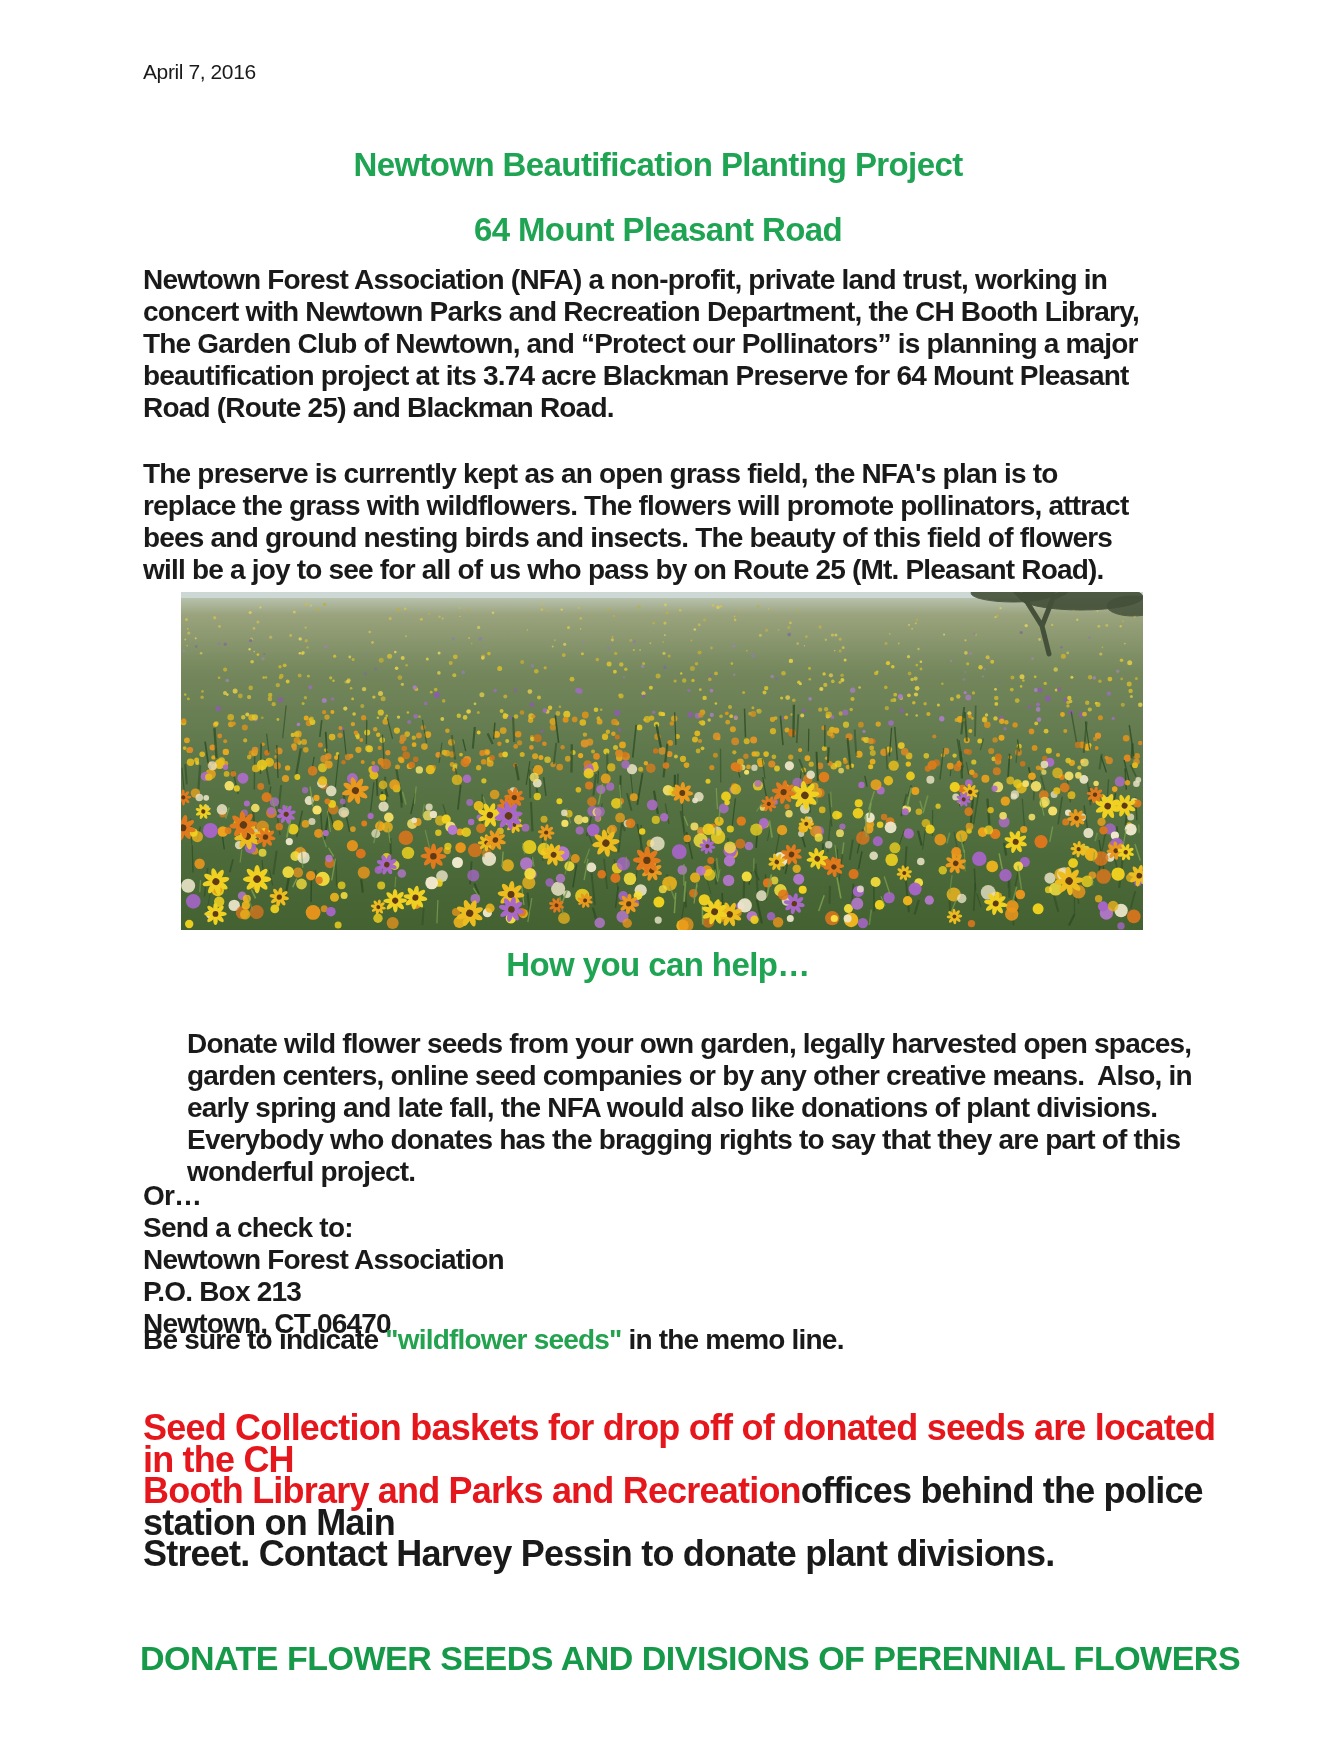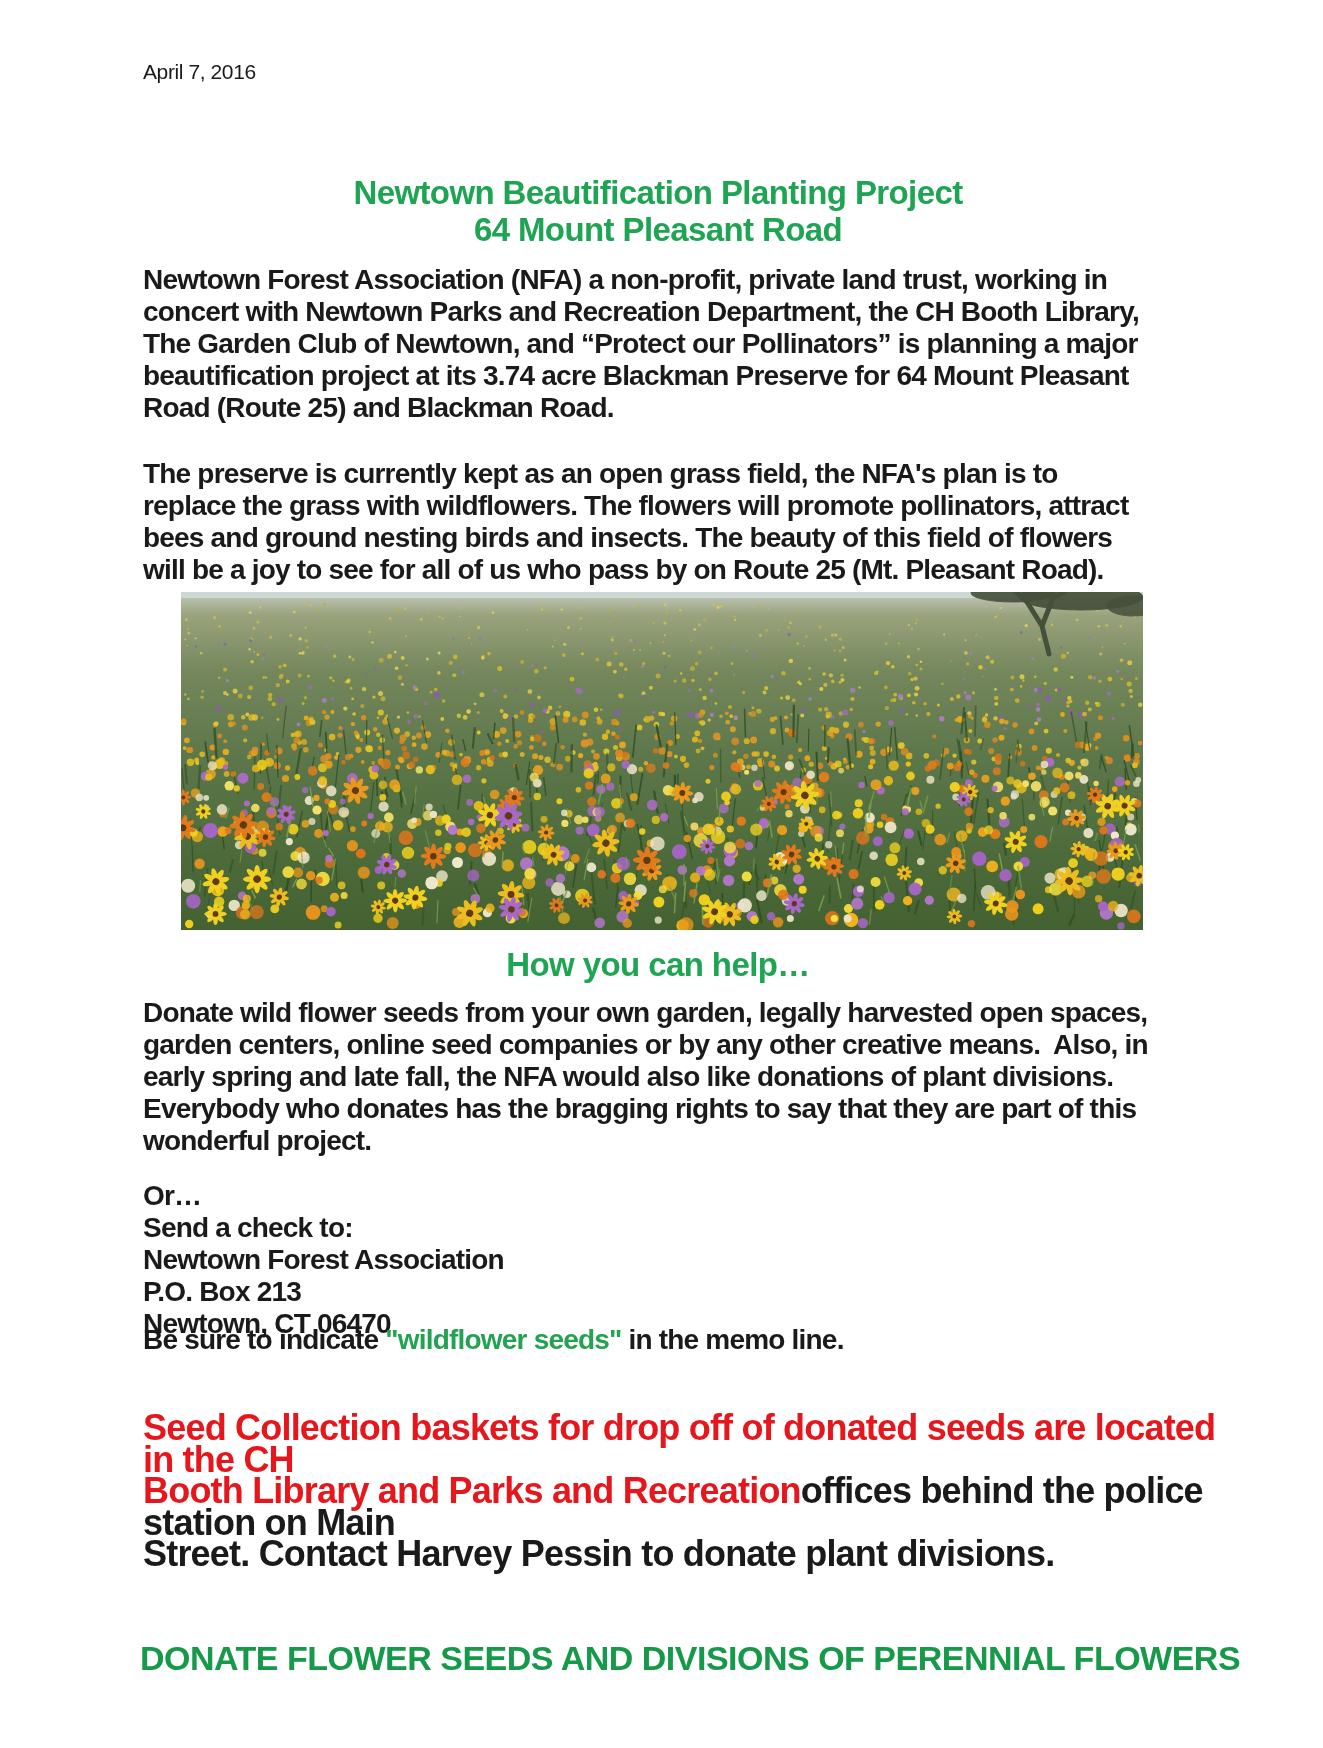--- a/index.html
+++ b/index.html
@@ -7,32 +7,32 @@
     width:1323px;height:1748px;background:#ffffff;
     font-family:"Liberation Sans","DejaVu Sans",sans-serif;
     color:#1a1a1a;position:relative;overflow:hidden;
   }
   .abs{position:absolute;}
   .date{left:143px;top:60px;font-size:21px;font-weight:400;letter-spacing:-0.4px;}
   .heading{
     left:143px;width:1030px;text-align:center;font-weight:700;
     font-size:33px;letter-spacing:-0.6px;
   }
-  .h-title{top:146px;margin-top:28px;}
+  .h-title{top:146px;}
   .h-sub{top:211px;}
   .body-par{
     left:143px;width:1085px;font-size:28px;line-height:32px;font-weight:700;
     letter-spacing:-0.8px;white-space:pre-line;
   }
   .p-intro{top:264px;}
   .p-preserve{top:458px;}
   .photo-wrap{left:181px;top:592px;width:962px;height:338px;}
   .photo-wrap svg{display:block;width:962px;height:338px;}
   .h-help{top:946px;}
-  .p-donate{top:997px;}
+  .p-donate{top:1028px;margin-left:44px;}
   .check-block{top:1180px;}
   .memo-line{left:143px;top:1324px;font-size:28px;font-weight:700;letter-spacing:-0.8px;}
   .seed-par{left:143px;top:1412px;width:1095px;font-size:36px;line-height:31.5px;font-weight:700;letter-spacing:-0.8px;}
   .seed-par span{white-space:pre-line;}
   .footer-banner{
     left:140px;top:1639px;width:1120px;font-size:34px;font-weight:700;letter-spacing:-0.5px;
   }
 </style>
 </head>
 <body>

